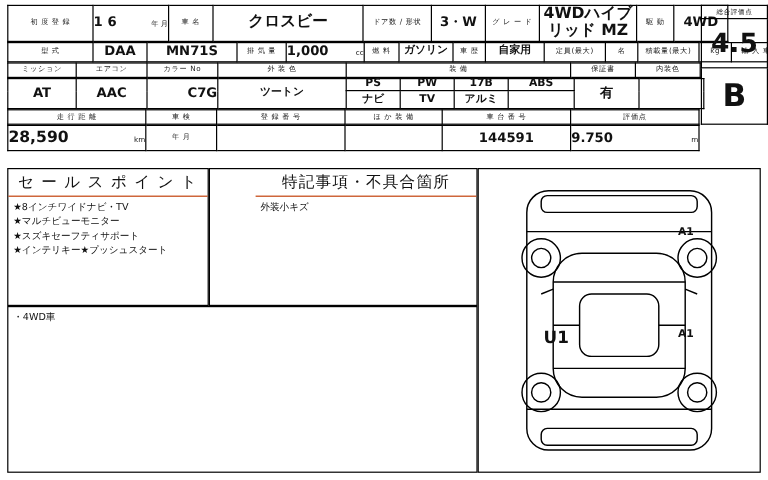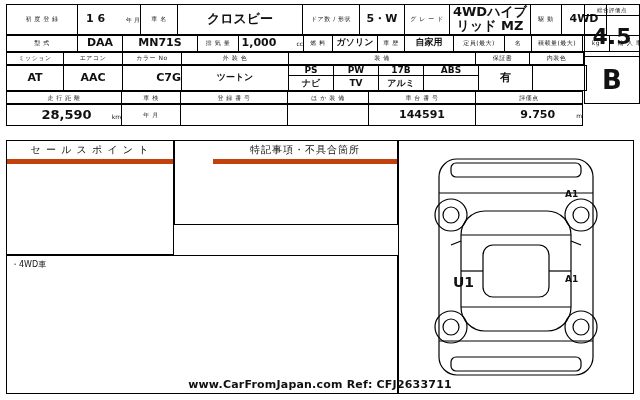--- a/index.html
+++ b/index.html
@@ -26,28 +26,28 @@
   
   .top{
     position:absolute;left:6px;top:4px;width:628px;
   }
   .maingrid{width:570px;table-layout:fixed;}
   .scoregrid{position:absolute;left:578px;top:0;width:56px;}
   .scoregrid td{border:1px solid #000;}
   .score-label{font-size:5.5px;letter-spacing:0.5px;height:10px;}
   .score-num{font-size:22px;font-weight:bold;height:40px;}
   .score-grade{font-size:26px;font-weight:bold;height:46px;}
-  .rowline{display:flex;align-items:baseline;justify-content:flex-end;gap:18px;}
+  .rowline{display:flex;align-items:baseline;justify-content:space-between;gap:18px;}
   
   .lower{position:absolute;left:6px;top:140px;width:628px;height:254px;}
   .panel{border:1px solid #000;box-sizing:border-box;position:absolute;}
-  .panel-title{font-size:10px;text-align:center;border-bottom:5px solid #c2410c;padding:2px 0;letter-spacing:1px;}
+  .panel-title{font-size:13px;text-align:center;border-bottom:1px solid #c2410c;padding:2px 0;letter-spacing:1px;}
   .panel-body{font-size:8px;padding:3px 4px;line-height:1.5;text-align:left;}
   #sellingPanel{left:0;top:0;width:168px;height:115px;}
-  #notesPanel{left:168px;top:0;width:224px;height:85px;padding-left:38px;}
+  #notesPanel{left:168px;top:0;width:224px;height:115px;padding-left:38px;}
   #cautionPanel{left:0;top:115px;width:392px;height:139px;}
   #diagramPanel{left:392px;top:0;width:236px;height:254px;}
   .footer{
     position:absolute;left:0;top:378px;width:640px;text-align:center;
     font-size:11px;font-weight:bold;color:#111;letter-spacing:0.2px;
   }
   
   .diagram-wrap{position:relative;width:100%;height:100%;}
   .diagram-wrap svg{display:block;}
 </style>
@@ -73,21 +73,21 @@
         <td style="width:36px;">
           <div class="lbl">車        名</div>
         </td>
         <td style="width:124px;margin-top:16px;">
           <div class="val-lg">クロスビー</div>
         </td>
         <td style="width:56px;">
           <div class="lbl">ドア数 / 形状</div>
         </td>
         <td style="width:44px;">
-          <div class="val">5・W</div>
+          <div class="val">3・W</div>
         </td>
         <td style="width:44px;">
           <div class="lbl">グ レ ー ド</div>
         </td>
         <td style="width:80px;">
           <div class="val-lg">4WDハイブリッド MZ</div>
         </td>
         <td style="width:30px;">
           <div class="lbl">駆  動</div>
         </td>
@@ -305,25 +305,32 @@
       </tr>
     </tbody>
       </table>
 
   </div>
 
   <div class="lower">
 
     <div class="panel" id="sellingPanel">
       <div class="panel-title">セ ー ル ス ポ イ ン ト</div>
+      <div class="panel-body">
+        <div>★8インチワイドナビ・TV</div>
+        <div>★マルチビューモニター</div>
+        <div>★スズキセーフティサポート</div>
+        <div>★インテリキー★プッシュスタート</div>
+      </div>
     </div>
 
     <div class="panel" id="notesPanel">
       <div class="panel-title">特記事項・不具合箇所</div>
       <div class="panel-body">
+        <div>外装小キズ</div>
       </div>
     </div>
 
     <div class="panel" id="cautionPanel">
       <div class="panel-body">
         <div>・4WD車</div>
       </div>
     </div>
 
     <div class="panel" id="diagramPanel">
@@ -363,15 +370,14 @@
           </g>
         </svg>
         <div style="position:absolute;left:166px;top:48px;font-size:9px;font-weight:bold;">A1</div>
         <div style="position:absolute;left:54px;top:133px;font-size:14px;font-weight:bold;">U1</div>
         <div style="position:absolute;left:166px;top:133px;font-size:9px;font-weight:bold;">A1</div>
       </div>
     </div>
 
   </div>
 
-  <div class="footer">www.CarFromJapan.com Ref: CFJ2633711</div>
 
 </div>
 
 </body></html>

